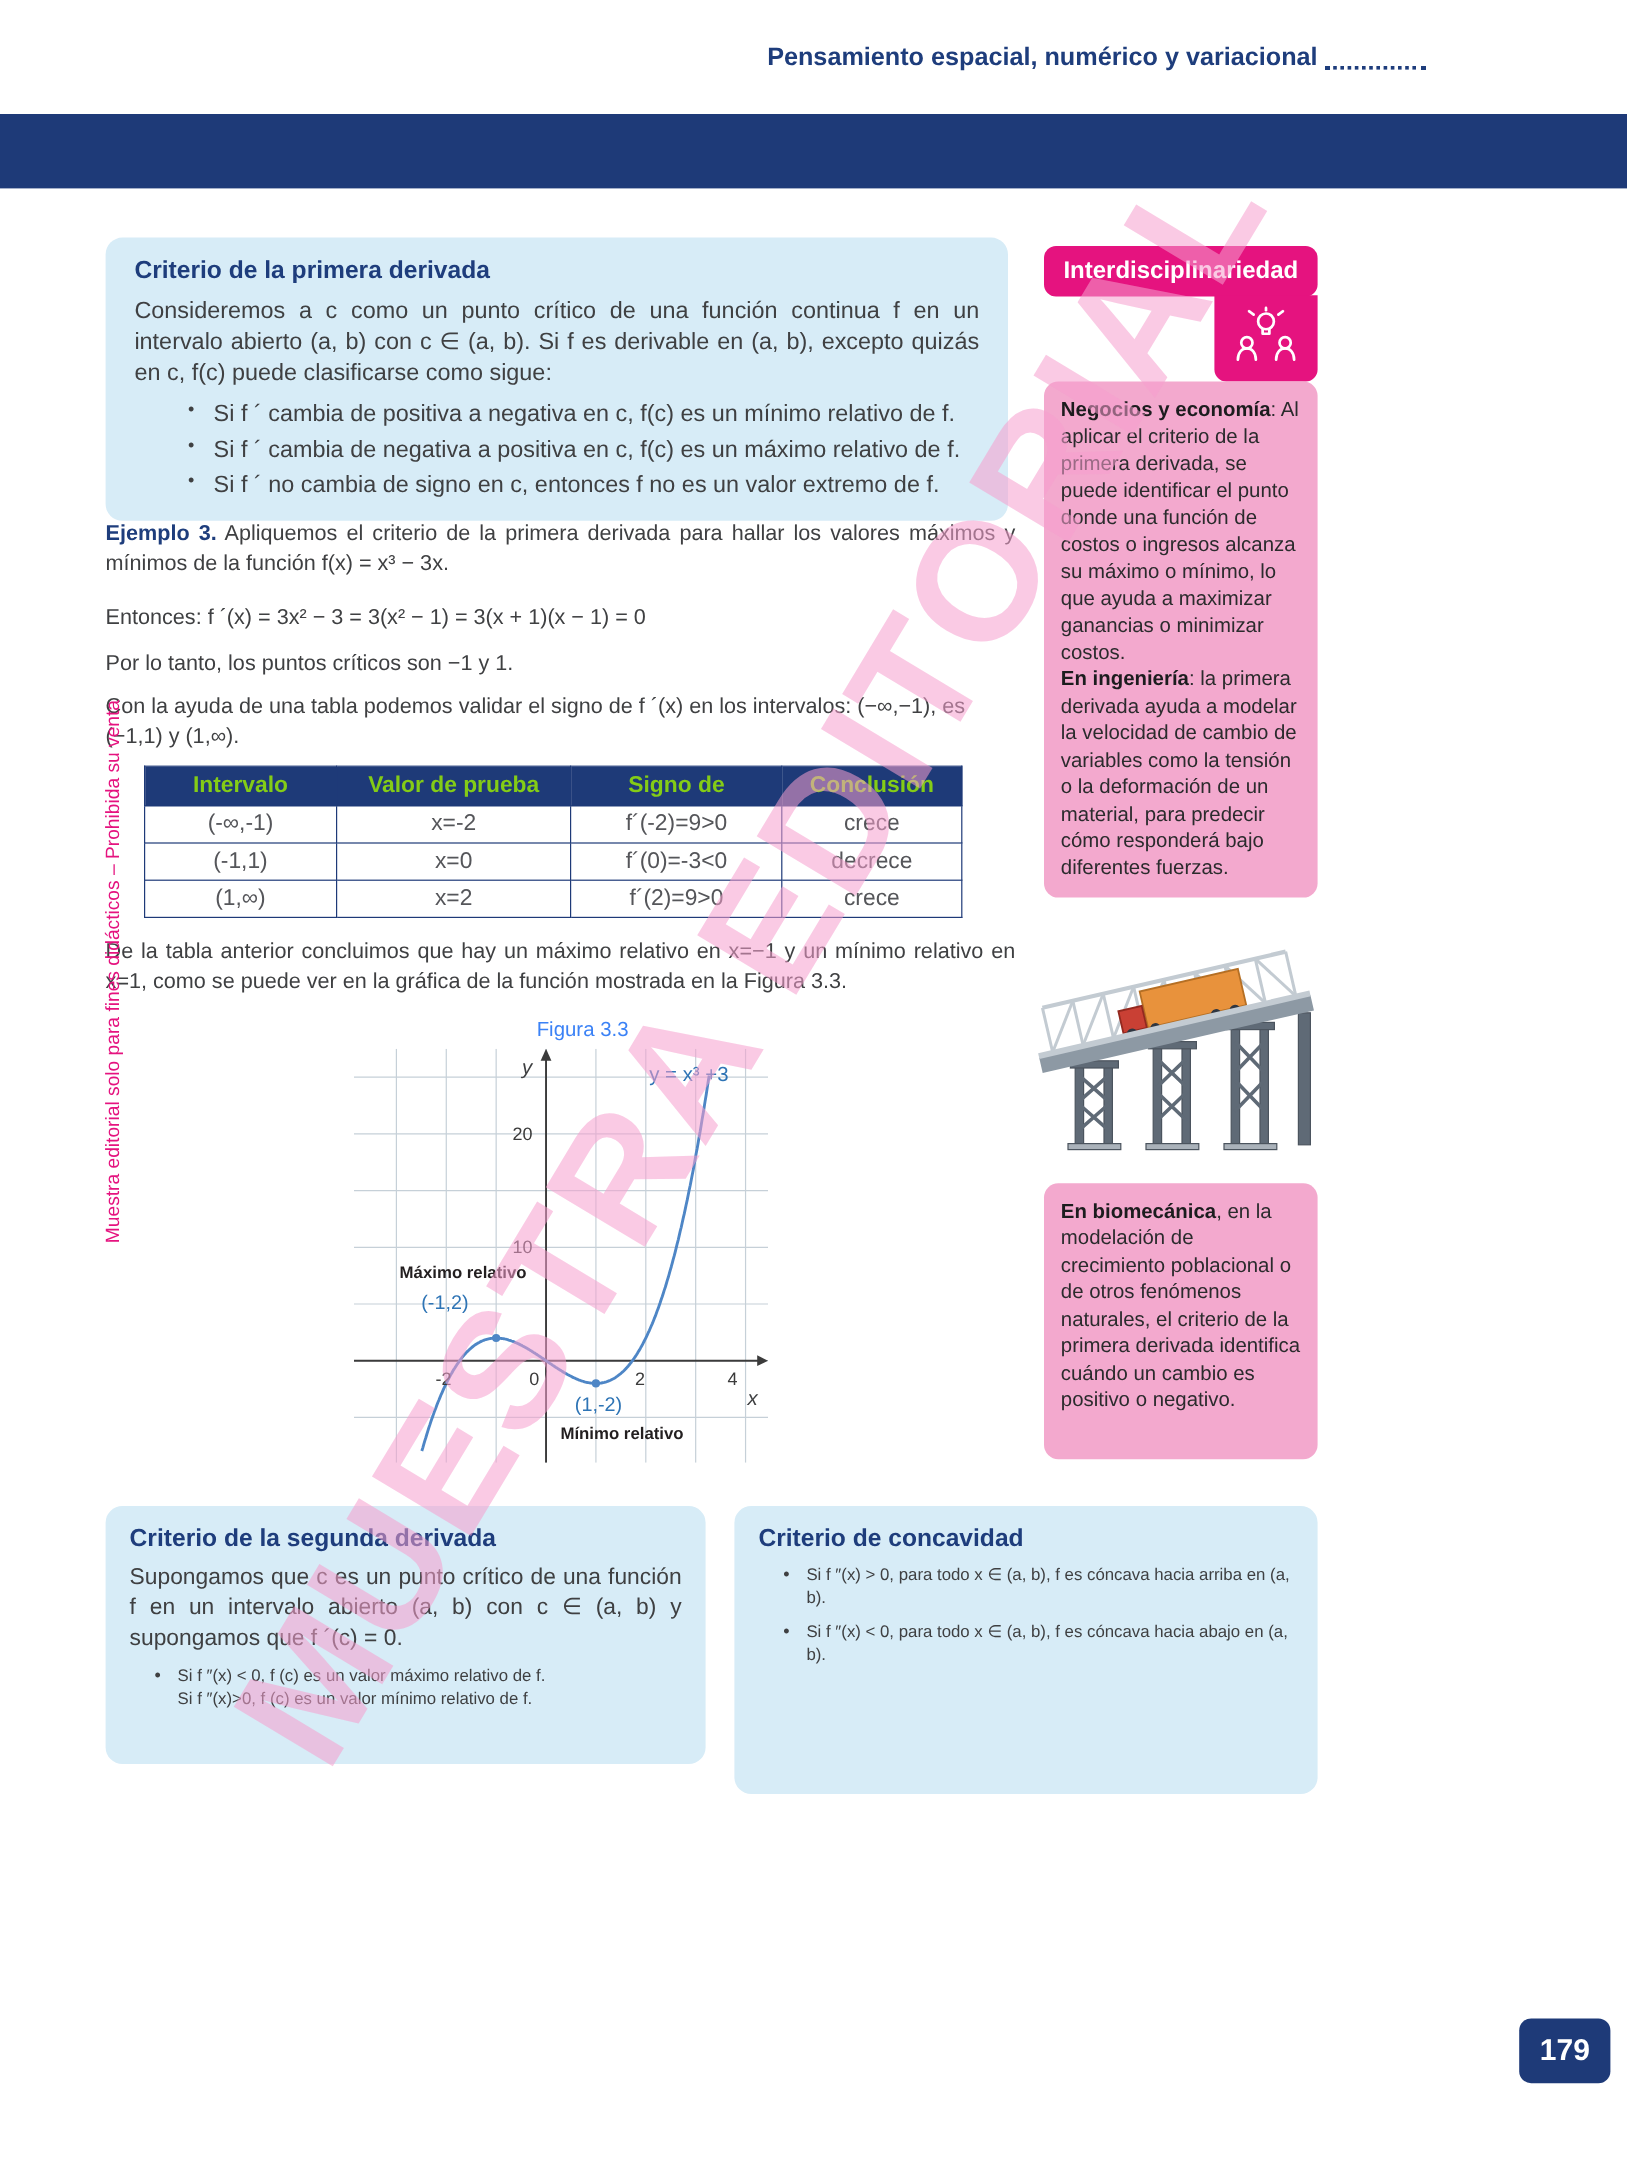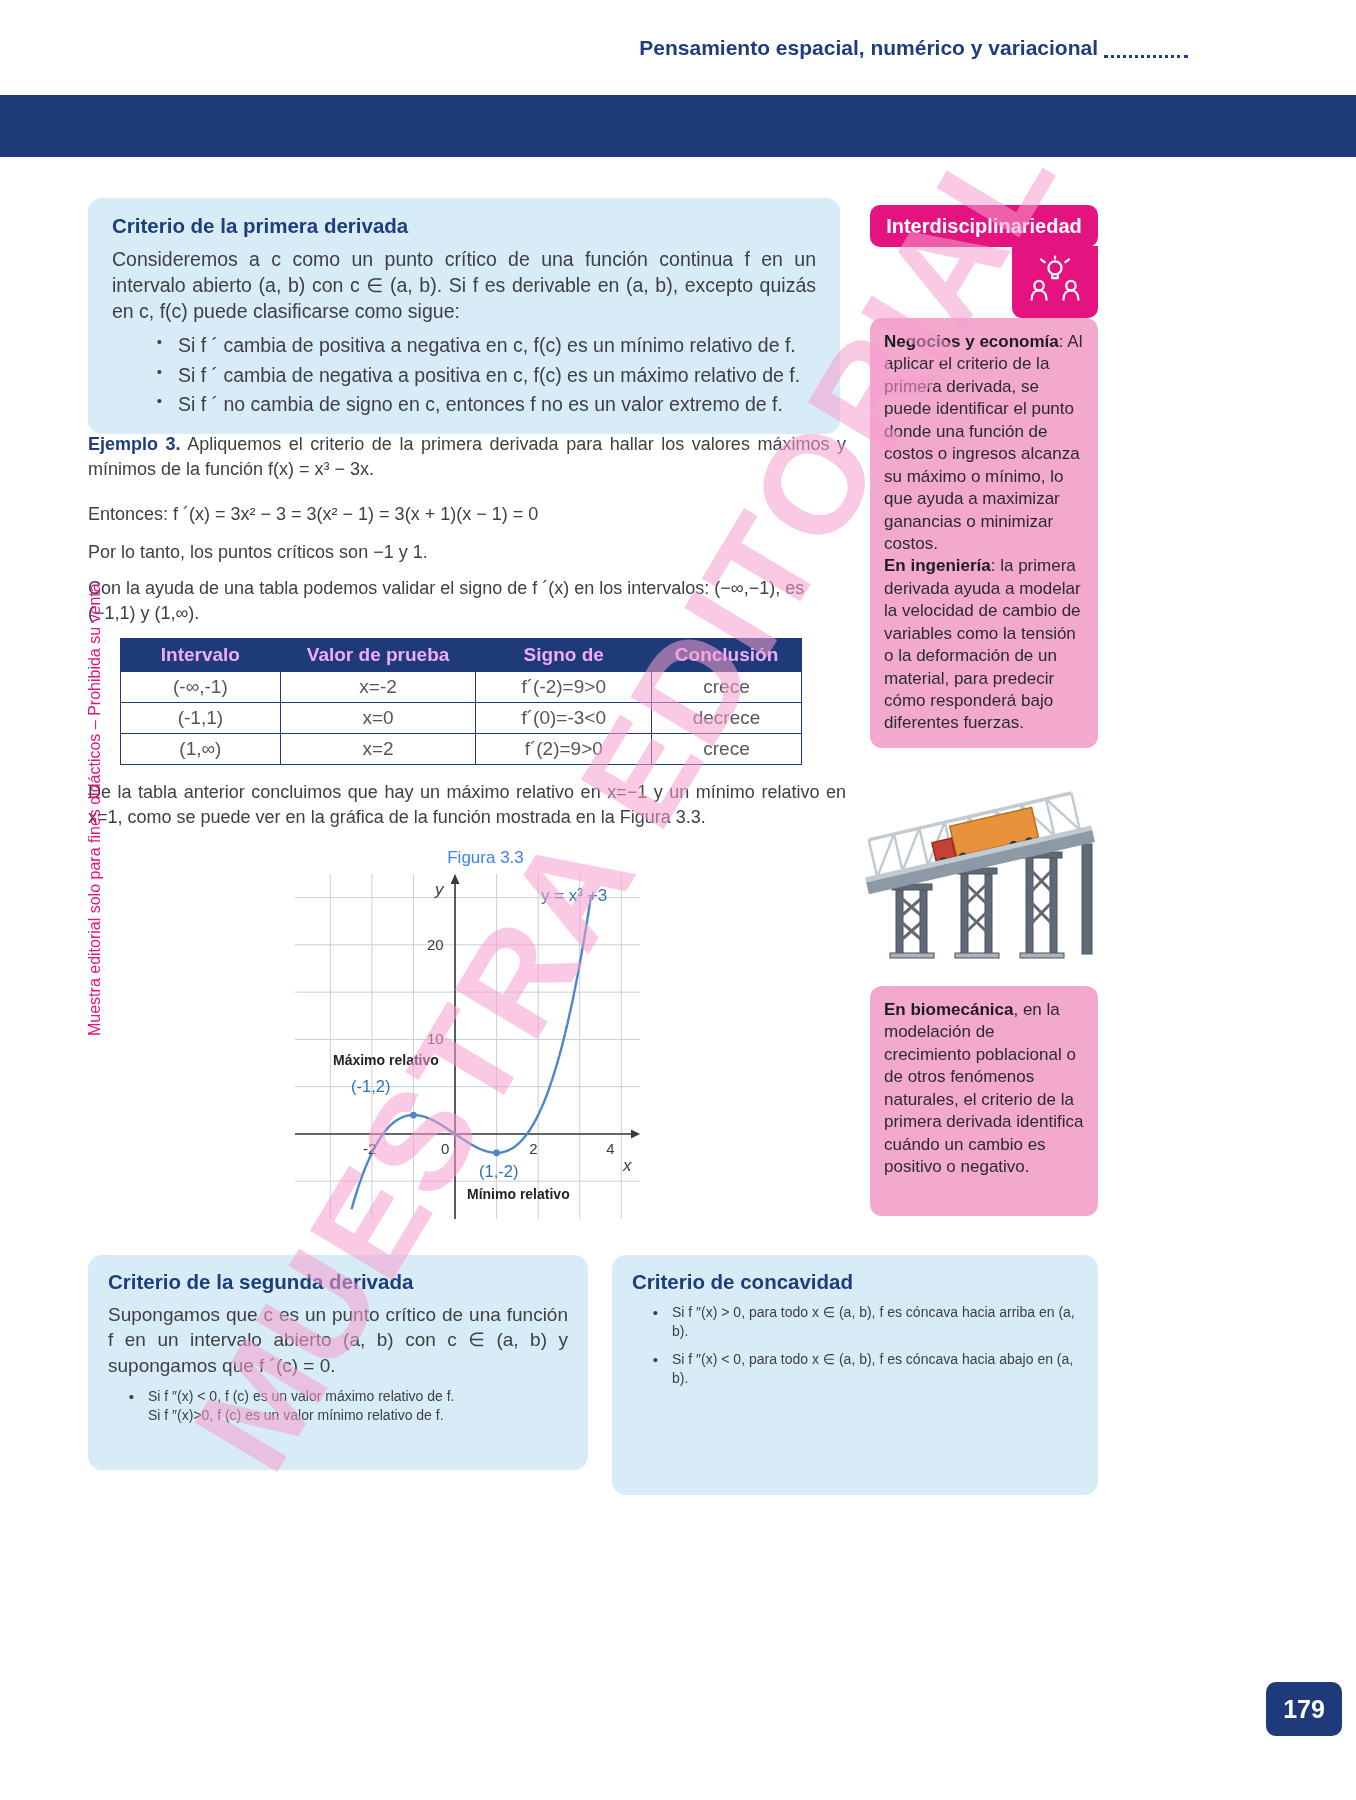--- a/index.html
+++ b/index.html
@@ -34,21 +34,21 @@
   .para { position:absolute; font-size:18px; line-height:1.4; text-align:justify; color:#3f4042; }
   .para b.blue { color:#1e3d7c; }
   .ejemplo { left:88px; top:432px; width:758px; }
   .entonces { left:88px; top:502px; width:758px; text-align:left; }
   .puntos { left:88px; top:540px; width:758px; text-align:left; }
   .tabla-intro { left:88px; top:576px; width:744px; text-align:left; }
   .conclusion { left:88px; top:780px; width:758px; }
 
   
   .tabla { position:absolute; left:120px; top:638px; width:682px; border-collapse:collapse; font-size:19px; }
-  .tabla th { background:#1e3a78; color:#f0abfc; font-weight:bold; padding:5px 8px; border:1.5px solid #1e3a78; }
+  .tabla th { background:#1e3a78; color:#84cc16; font-weight:bold; padding:5px 8px; border:1.5px solid #1e3a78; }
   .tabla td { border:1.5px solid #1e3a78; color:#55565a; text-align:center; padding:4px 8px; background:#ffffff; }
 
   
   .fig-caption { position:absolute; left:313px; top:848px; width:345px; text-align:center; font-size:17px; color:#3b82f6; }
   .graph { position:absolute; left:295px; top:874px; width:345px; height:345px; }
   .glabel { position:absolute; font-size:16px; color:#3f4042; }
   .curve-label { left:246px; top:12px; color:#2e74b5; font-size:17px; }
   .axis-y { left:140px; top:6px;  font-style:italic; font-size:17px; }
   .axis-x { left:328px; top:282px; font-style:italic; font-size:17px; }
   .maxname { left:38px;  top:178px; font-size:14px; font-weight:bold; color:#231f20; }

